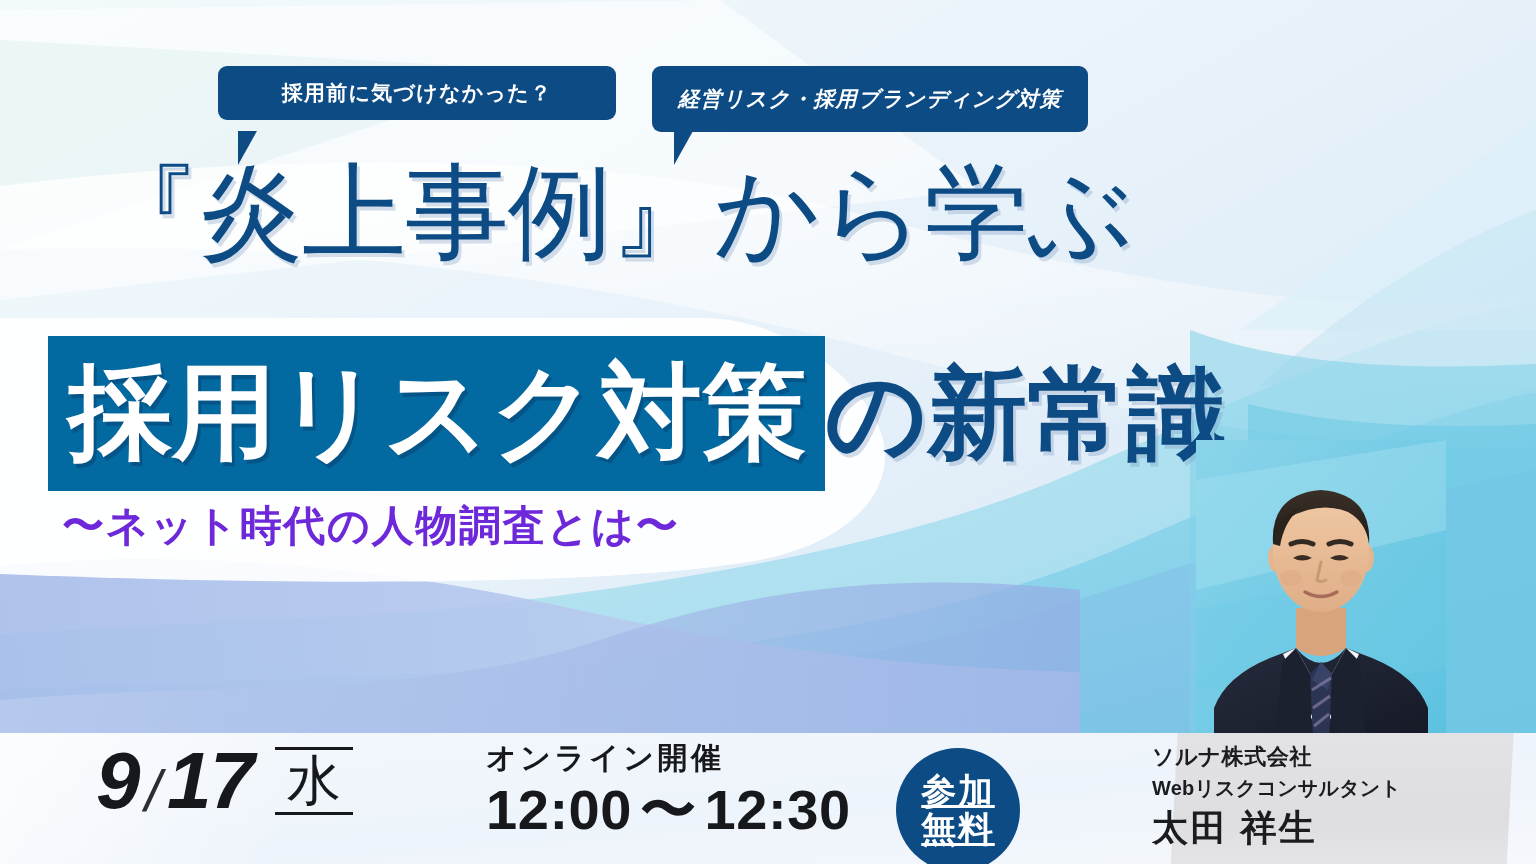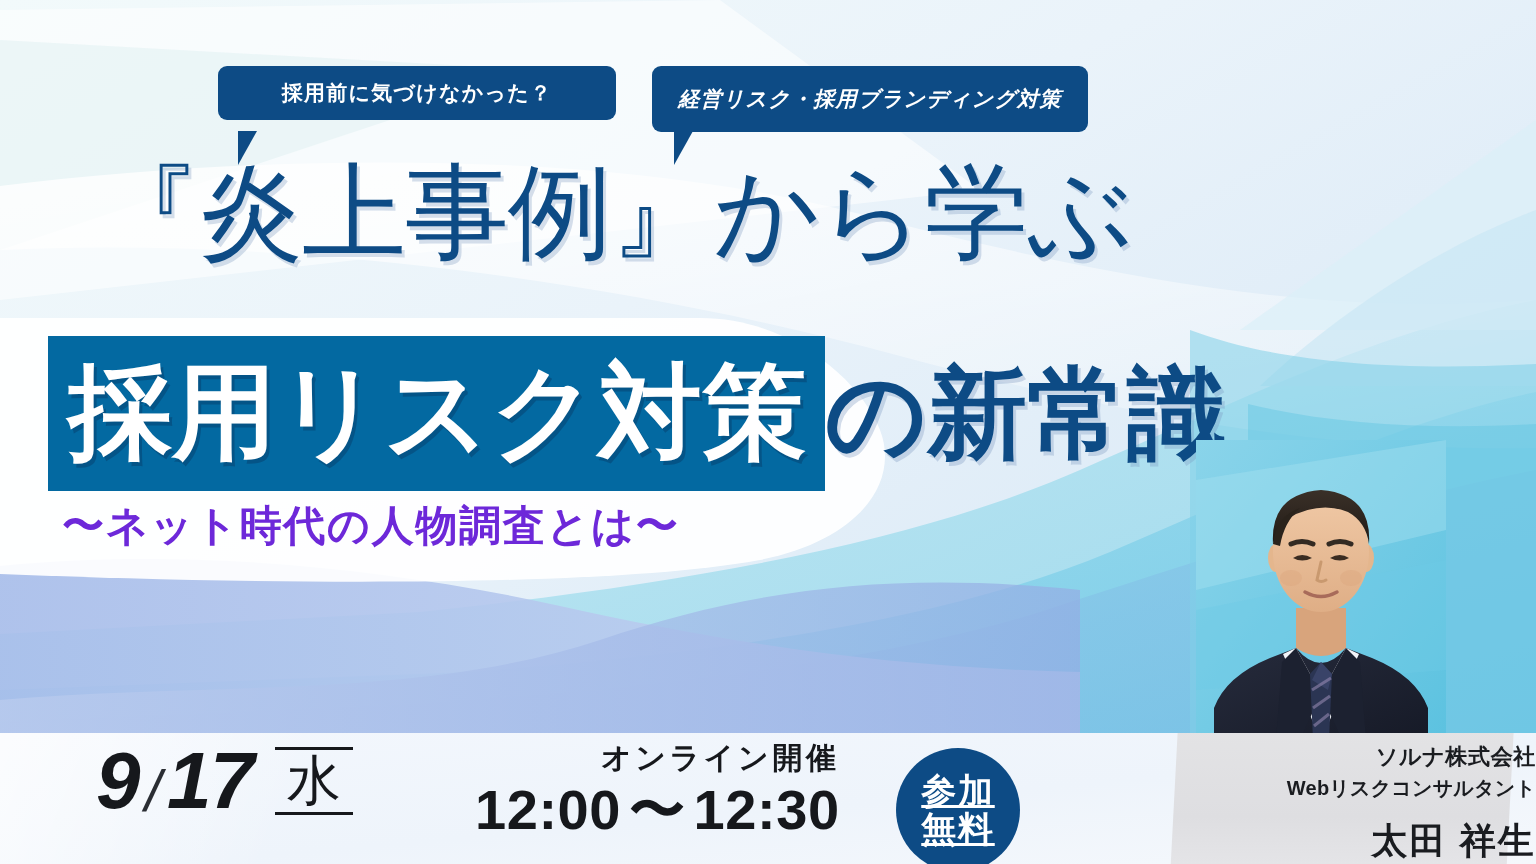--- a/index.html
+++ b/index.html
@@ -120,22 +120,22 @@
   .d-day   { font-size:80px; font-weight:800; font-style:italic; letter-spacing:-0.02em; line-height:1; }
   .d-dow-wrap {
     margin-left:18px;
     border-top:3px solid #16181c;
     border-bottom:3px solid #16181c;
     padding:2px 12px;
   }
   .d-dow { font-size:54px; font-weight:400; line-height:1.06; color:#16181c; }
 
   .timecol {
-    position:absolute; left:475px; top:6px;
-    text-align:right; color:#16181c;
+    position:absolute; left:486px; top:6px;
+    text-align:left; color:#16181c;
   }
   .t-mode { font-size:30px; font-weight:700; letter-spacing:0.12em; line-height:1.25; }
   .t-range { font-size:56px; font-weight:800; letter-spacing:0.01em; line-height:1.18; white-space:nowrap; }
   .t-range .tilde { font-weight:700; padding:0 8px; }
 
   .freebadge {
     position:absolute; left:896px; top:748px;
     width:124px; height:124px;
     border-radius:50%;
     background:#0d4b85;
@@ -152,26 +152,26 @@
     overflow:hidden;
   }
   .speakerplate .plate-bg {
     position:absolute; left:22px; top:-6px;
     width:336px; height:150px;
     background:linear-gradient(180deg,#e3e3e5 0%, #dedee1 60%, #e6e6e9 100%);
     transform:skewX(-3deg);
   }
   .speakertext {
     position:absolute; left:0; top:8px; width:384px;
-    text-align:right;
+    text-align:left;
     color:#1a1c20;
   }
   .sp-company { font-size:22px; font-weight:700; letter-spacing:0.03em; line-height:1.45; }
   .sp-role    { font-size:20px; font-weight:700; letter-spacing:0.01em; line-height:1.5; }
-  .sp-name    { font-size:36px; font-weight:700; letter-spacing:0.06em; line-height:1.3; margin-top:15px; }
+  .sp-name    { font-size:36px; font-weight:700; letter-spacing:0.06em; line-height:1.3; margin-top:2px; }
 </style>
 </head>
 <body>
 
 <div class="banner">
 
   <svg class="bg-svg" viewBox="0 0 1536 864" preserveAspectRatio="none">
     <defs>
       <linearGradient id="gBase" x1="0" y1="0" x2="1" y2="1">
         <stop offset="0%" stop-color="#F2FAFB"></stop>

